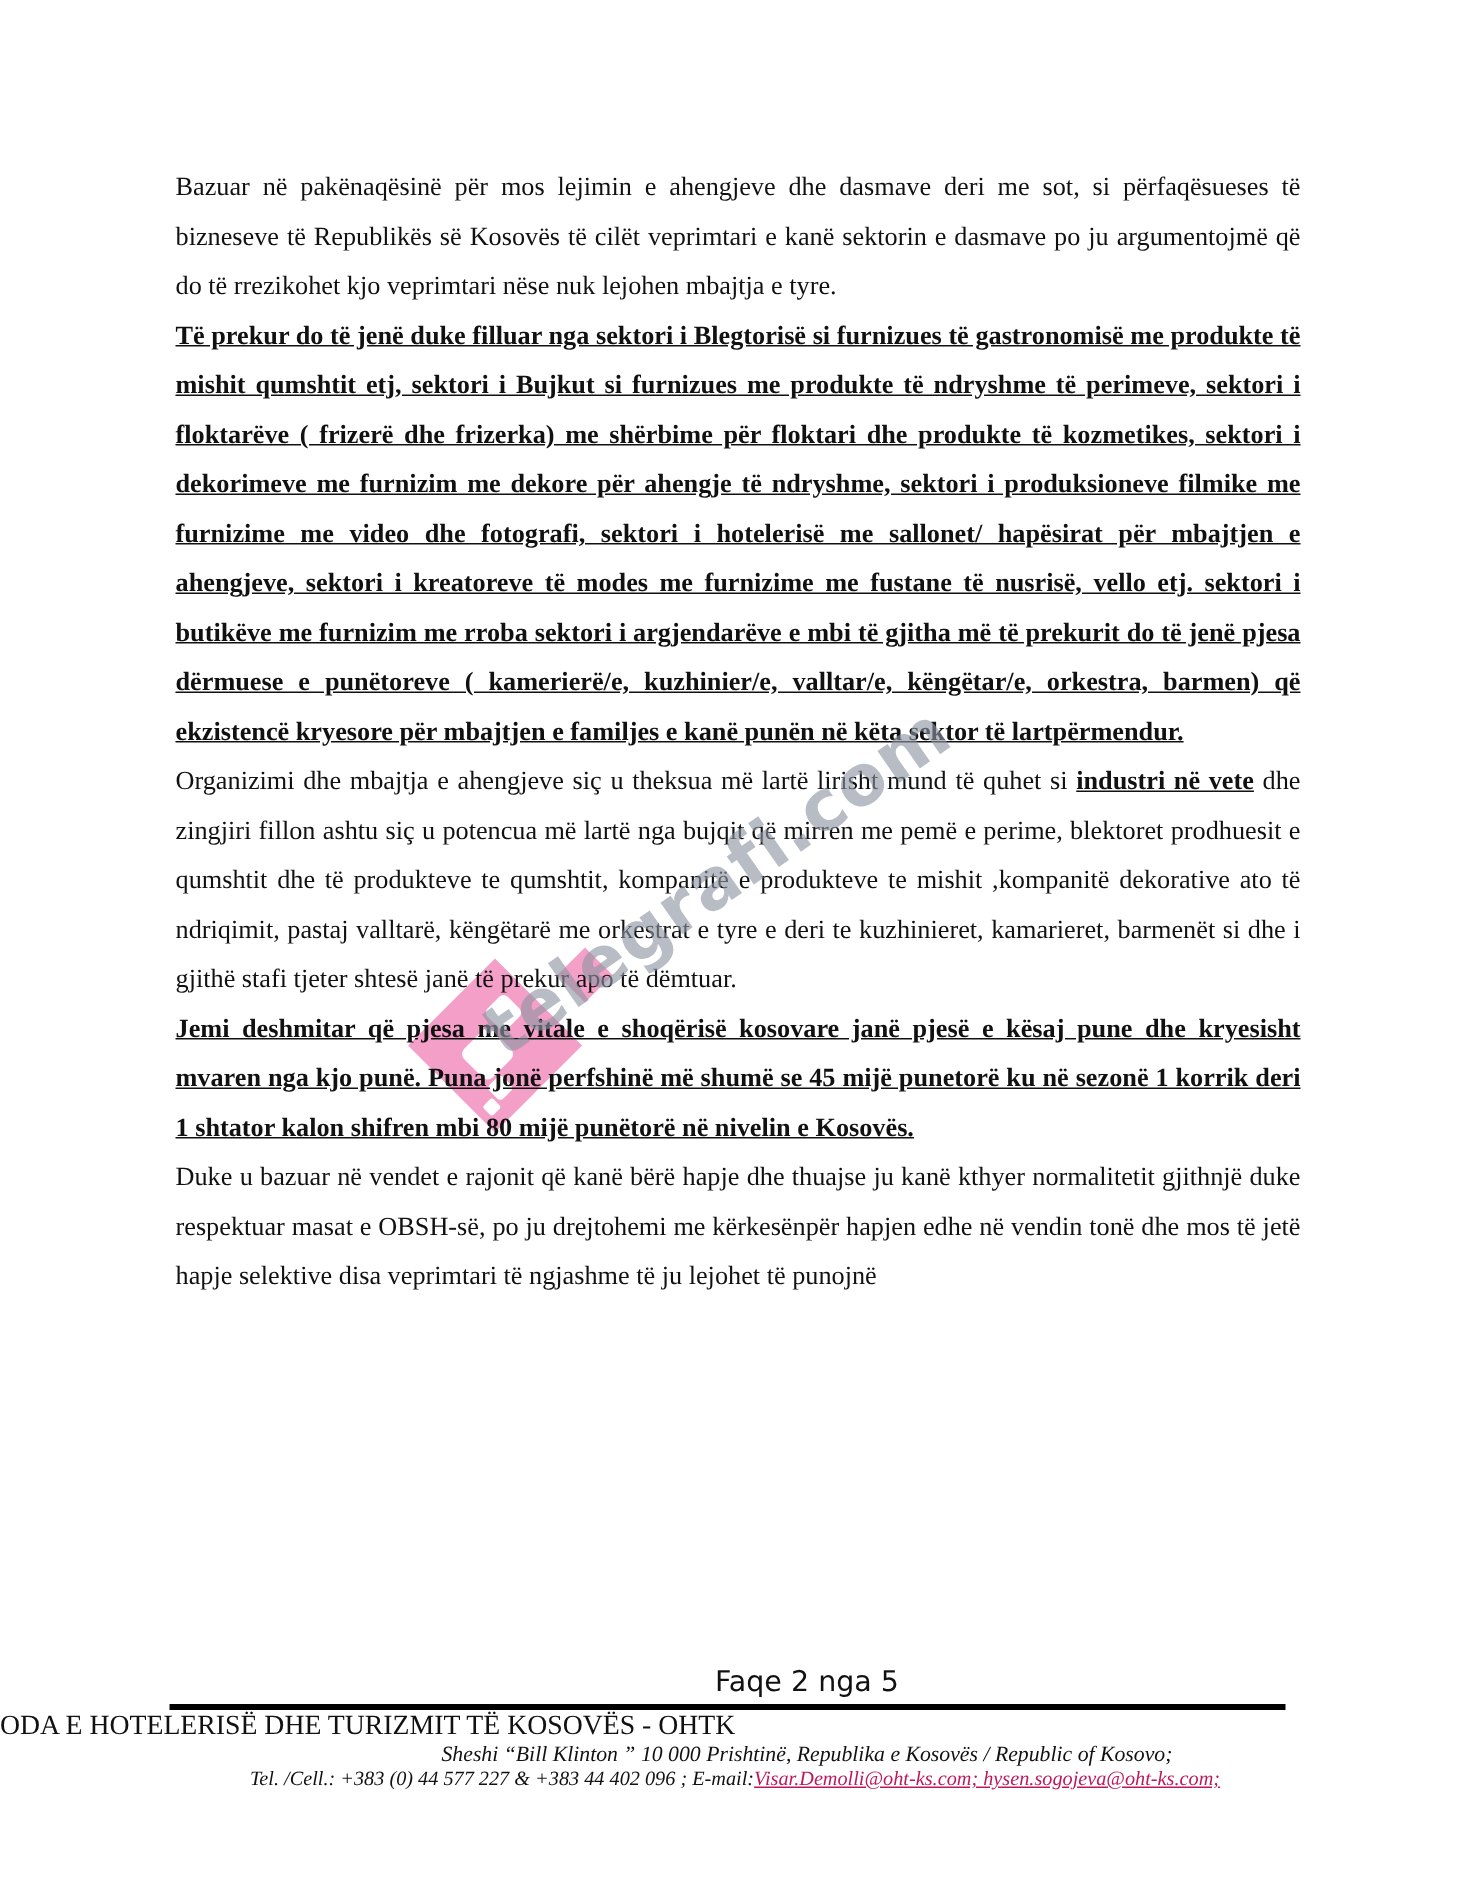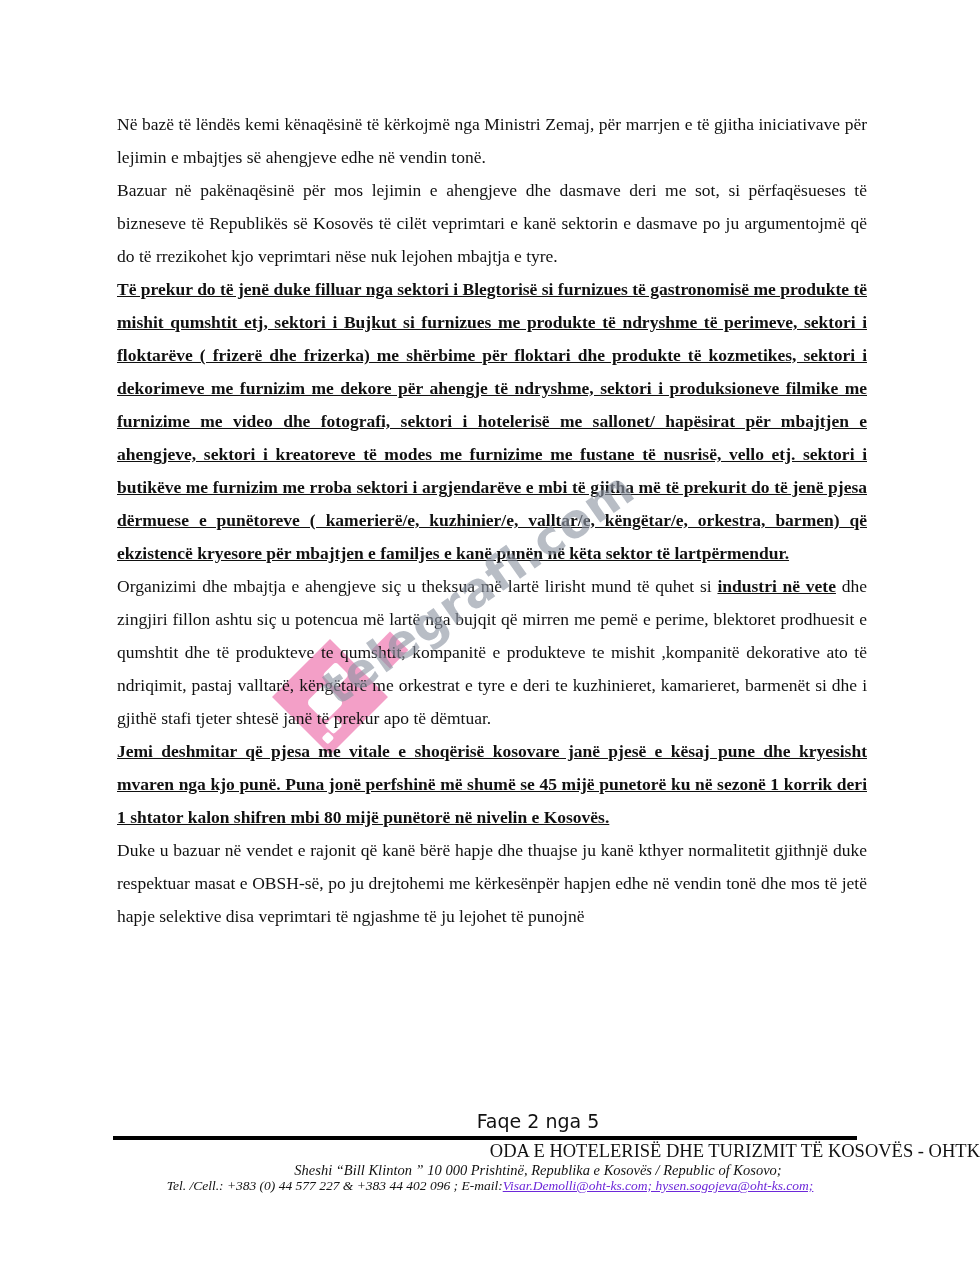--- a/index.html
+++ b/index.html
@@ -38,21 +38,21 @@
   
   .page-indicator{
     position:absolute;left:0;top:1110px;width:980px;text-align:center;
     font-family:"DejaVu Sans", sans-serif;font-size:19px;color:#111;z-index:2;padding-left:48px;
   }
   .footer-rule{
     position:absolute;left:113px;top:1136px;width:744px;height:4px;
     background:#000;z-index:2;
   }
   .footer-org{
-    position:absolute;left:0;top:1141px;width:980px;text-align:right;
+    position:absolute;left:0;top:1141px;width:980px;text-align:left;
     font-size:18.5px;letter-spacing:0;z-index:2;
   }
   .footer-address{
     position:absolute;left:0;top:1162px;width:980px;text-align:center;
     font-size:14.5px;font-style:italic;z-index:2;padding-left:48px;
   }
   .footer-contact{
     position:absolute;left:0;top:1178px;width:980px;text-align:center;
     font-size:13.5px;font-style:italic;z-index:2;
   }
@@ -63,29 +63,28 @@
 
 <div class="wm-logo" style="background: rgb(242, 143, 190);">
   <span class="sq sq1"></span>
   <span class="sq sq2"></span>
   <span class="sq sq3"></span>
   <span class="sq sq4"></span>
 </div>
 <div class="wm-logo-frag" style="background: rgb(242, 143, 190);"></div>
 
 <div class="doc">
-    <p class="para"><span>Në bazë të lëndës kemi kënaqësinë të kërkojmë nga Ministri Zemaj,  për marrjen e të gjitha iniciativave për lejimin e mbajtjes së ahengjeve edhe në vendin tonë.</span></p>
     <p class="para"><span>Bazuar në pakënaqësinë për mos lejimin e ahengjeve dhe  dasmave deri me sot,  si përfaqësueses të bizneseve të Republikës së Kosovës të cilët veprimtari e kanë sektorin e dasmave po ju argumentojmë që do të rrezikohet kjo veprimtari nëse nuk lejohen mbajtja e tyre.</span></p>
     <p class="para"><b>Të prekur do të jenë duke filluar nga sektori i Blegtorisë si furnizues të gastronomisë me produkte të mishit qumshtit etj, sektori i Bujkut si furnizues me produkte të ndryshme të perimeve, sektori i floktarëve ( frizerë dhe frizerka) me shërbime për floktari dhe produkte të kozmetikes, sektori i dekorimeve me furnizim me dekore për ahengje të ndryshme, sektori i produksioneve filmike me furnizime me video dhe fotografi, sektori i hotelerisë me sallonet/ hapësirat për mbajtjen e ahengjeve, sektori i kreatoreve të modes me furnizime me fustane të nusrisë, vello etj. sektori i butikëve me furnizim me rroba sektori i argjendarëve e mbi të gjitha më të prekurit do të jenë pjesa dërmuese e punëtoreve ( kamerierë/e, kuzhinier/e, valltar/e, këngëtar/e, orkestra, barmen) që ekzistencë kryesore për mbajtjen e familjes e kanë punën në këta sektor të lartpërmendur.</b></p>
     <p class="para gap"><span>Organizimi dhe mbajtja e ahengjeve siç u theksua më lartë lirisht mund të quhet si </span><b>industri në vete</b><span> dhe zingjiri fillon ashtu siç u potencua më lartë nga bujqit që mirren me pemë e perime, blektoret prodhuesit e qumshtit dhe të produkteve te qumshtit, kompanitë e produkteve te mishit ,kompanitë dekorative ato të ndriqimit, pastaj valltarë, këngëtarë me orkestrat e tyre e deri te kuzhinieret, kamarieret, barmenët si dhe i gjithë stafi tjeter shtesë janë të prekur apo të dëmtuar.</span></p>
     <p class="para gap"><b>Jemi deshmitar që pjesa me vitale e shoqërisë kosovare janë pjesë e kësaj pune dhe kryesisht mvaren nga kjo punë. Puna jonë perfshinë më shumë se 45 mijë  punetorë ku në sezonë 1 korrik deri 1 shtator kalon shifren mbi 80 mijë punëtorë në nivelin e  Kosovës.</b></p>
     <p class="para gap"><span>Duke u bazuar në vendet e rajonit që kanë bërë hapje dhe thuajse ju kanë kthyer normalitetit gjithnjë duke respektuar masat e OBSH-së, po ju drejtohemi me kërkesënpër hapjen edhe në vendin tonë dhe mos të jetë hapje selektive disa veprimtari të ngjashme të ju lejohet të punojnë</span></p>
   </div>
 
 <div class="wm-text" style="color: rgb(141, 149, 163);">telegrafi.com</div>
 
 <div class="page-indicator">Faqe 2 nga 5</div>
 <div class="footer-rule"></div>
 <div class="footer-org">ODA E HOTELERISË DHE TURIZMIT TË KOSOVËS - OHTK</div>
 <div class="footer-address">Sheshi  “Bill Klinton ” 10 000 Prishtinë,  Republika e Kosovës / Republic of Kosovo;</div>
 <div class="footer-contact">
-  <span>Tel. /Cell.: +383 (0) 44 577 227  &amp;  +383 44 402 096   ; E-mail:</span><a href="#" style="color: #6d28d9;">Visar.Demolli@oht-ks.com; hysen.sogojeva@oht-ks.com;</a>
+  <span>Tel. /Cell.: +383 (0) 44 577 227  &amp;  +383 44 402 096   ; E-mail:</span><a href="#" style="color: #be185d;">Visar.Demolli@oht-ks.com; hysen.sogojeva@oht-ks.com;</a>
 </div>
 
 </body></html>

